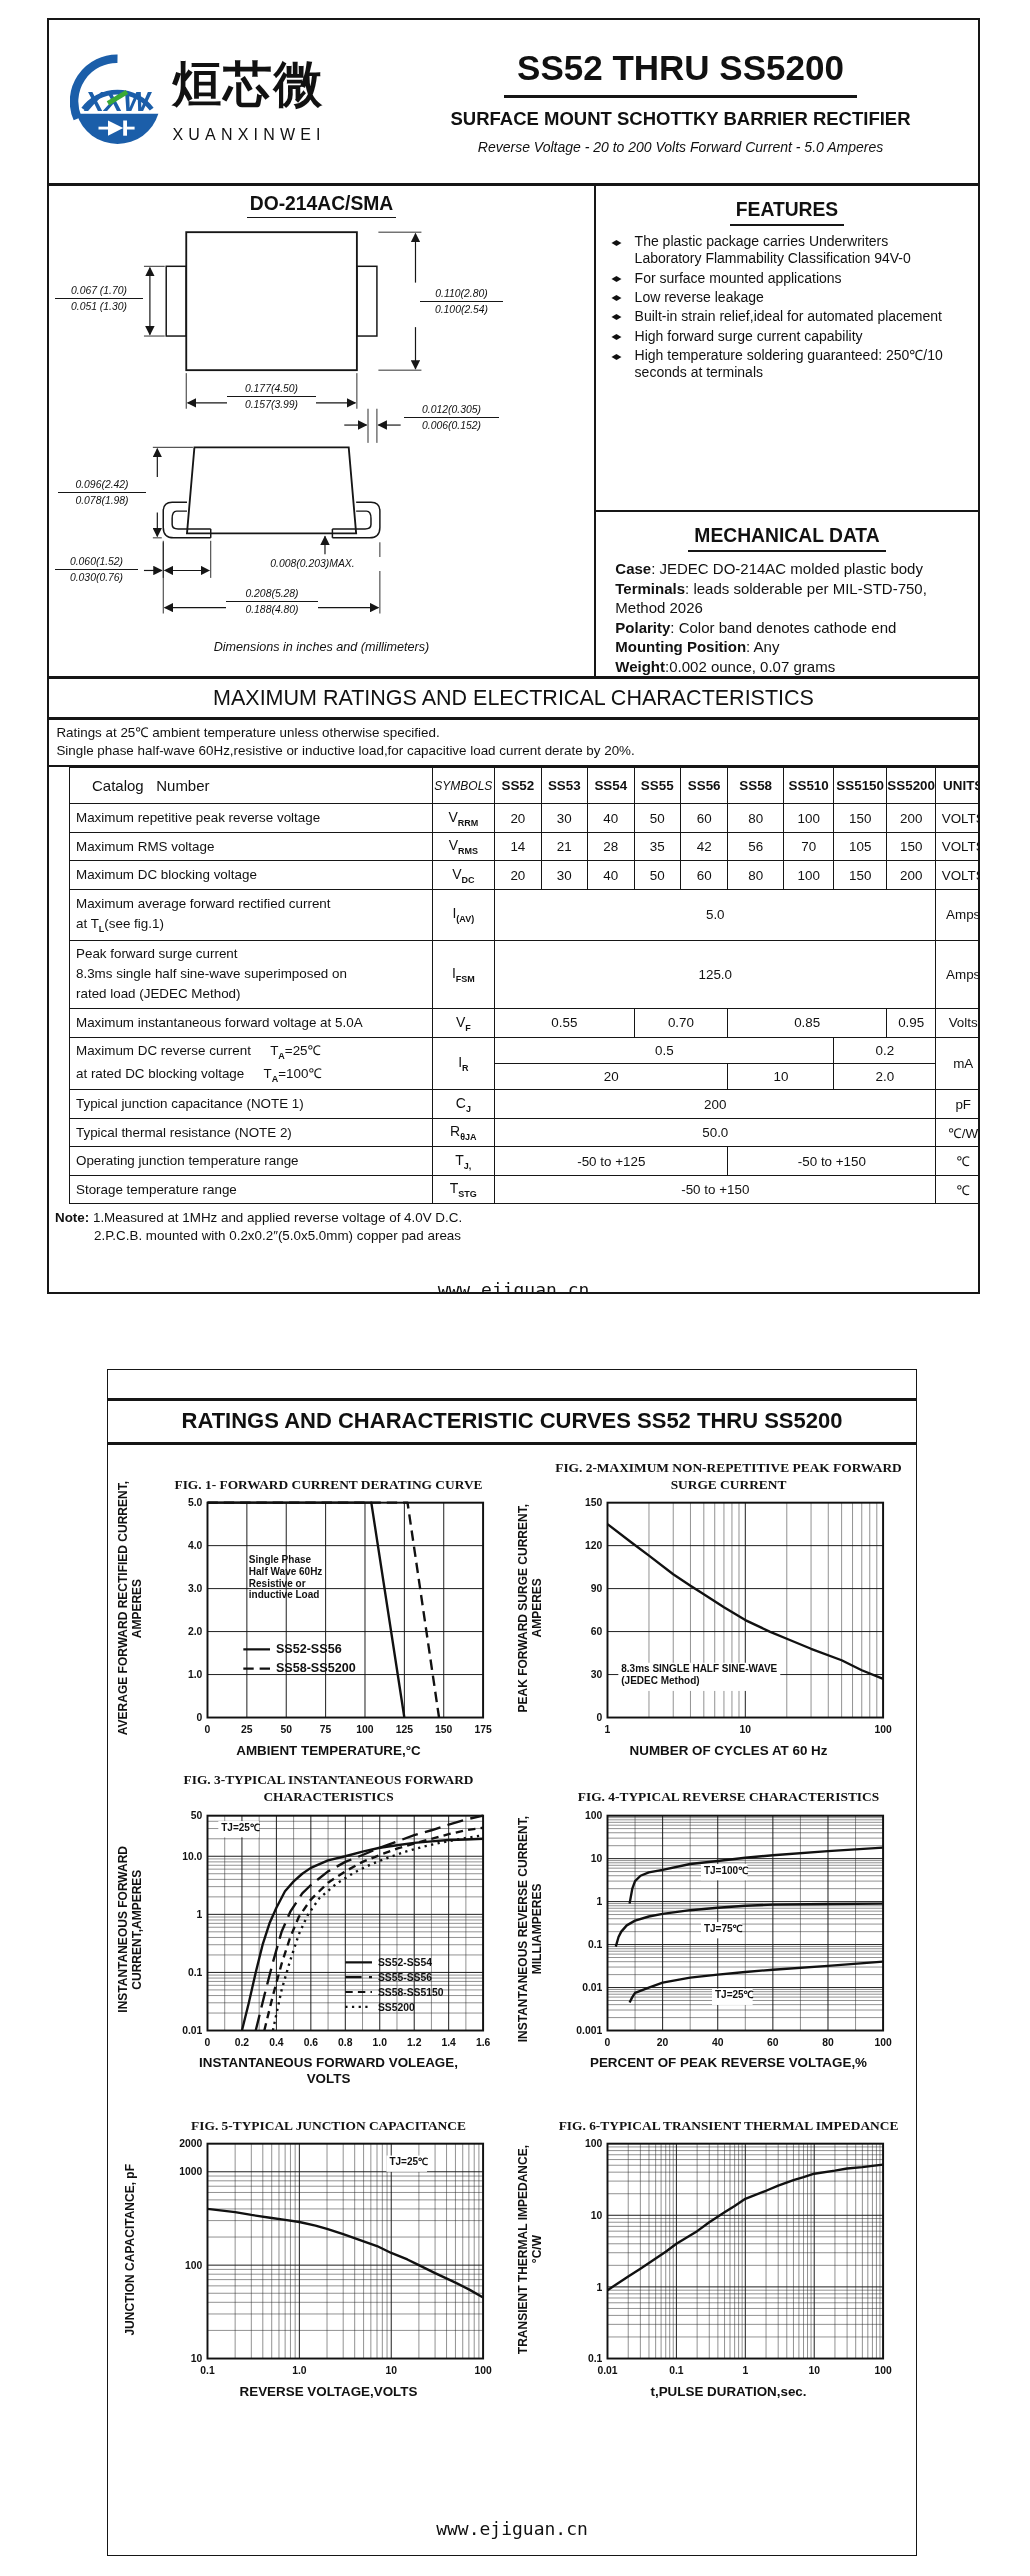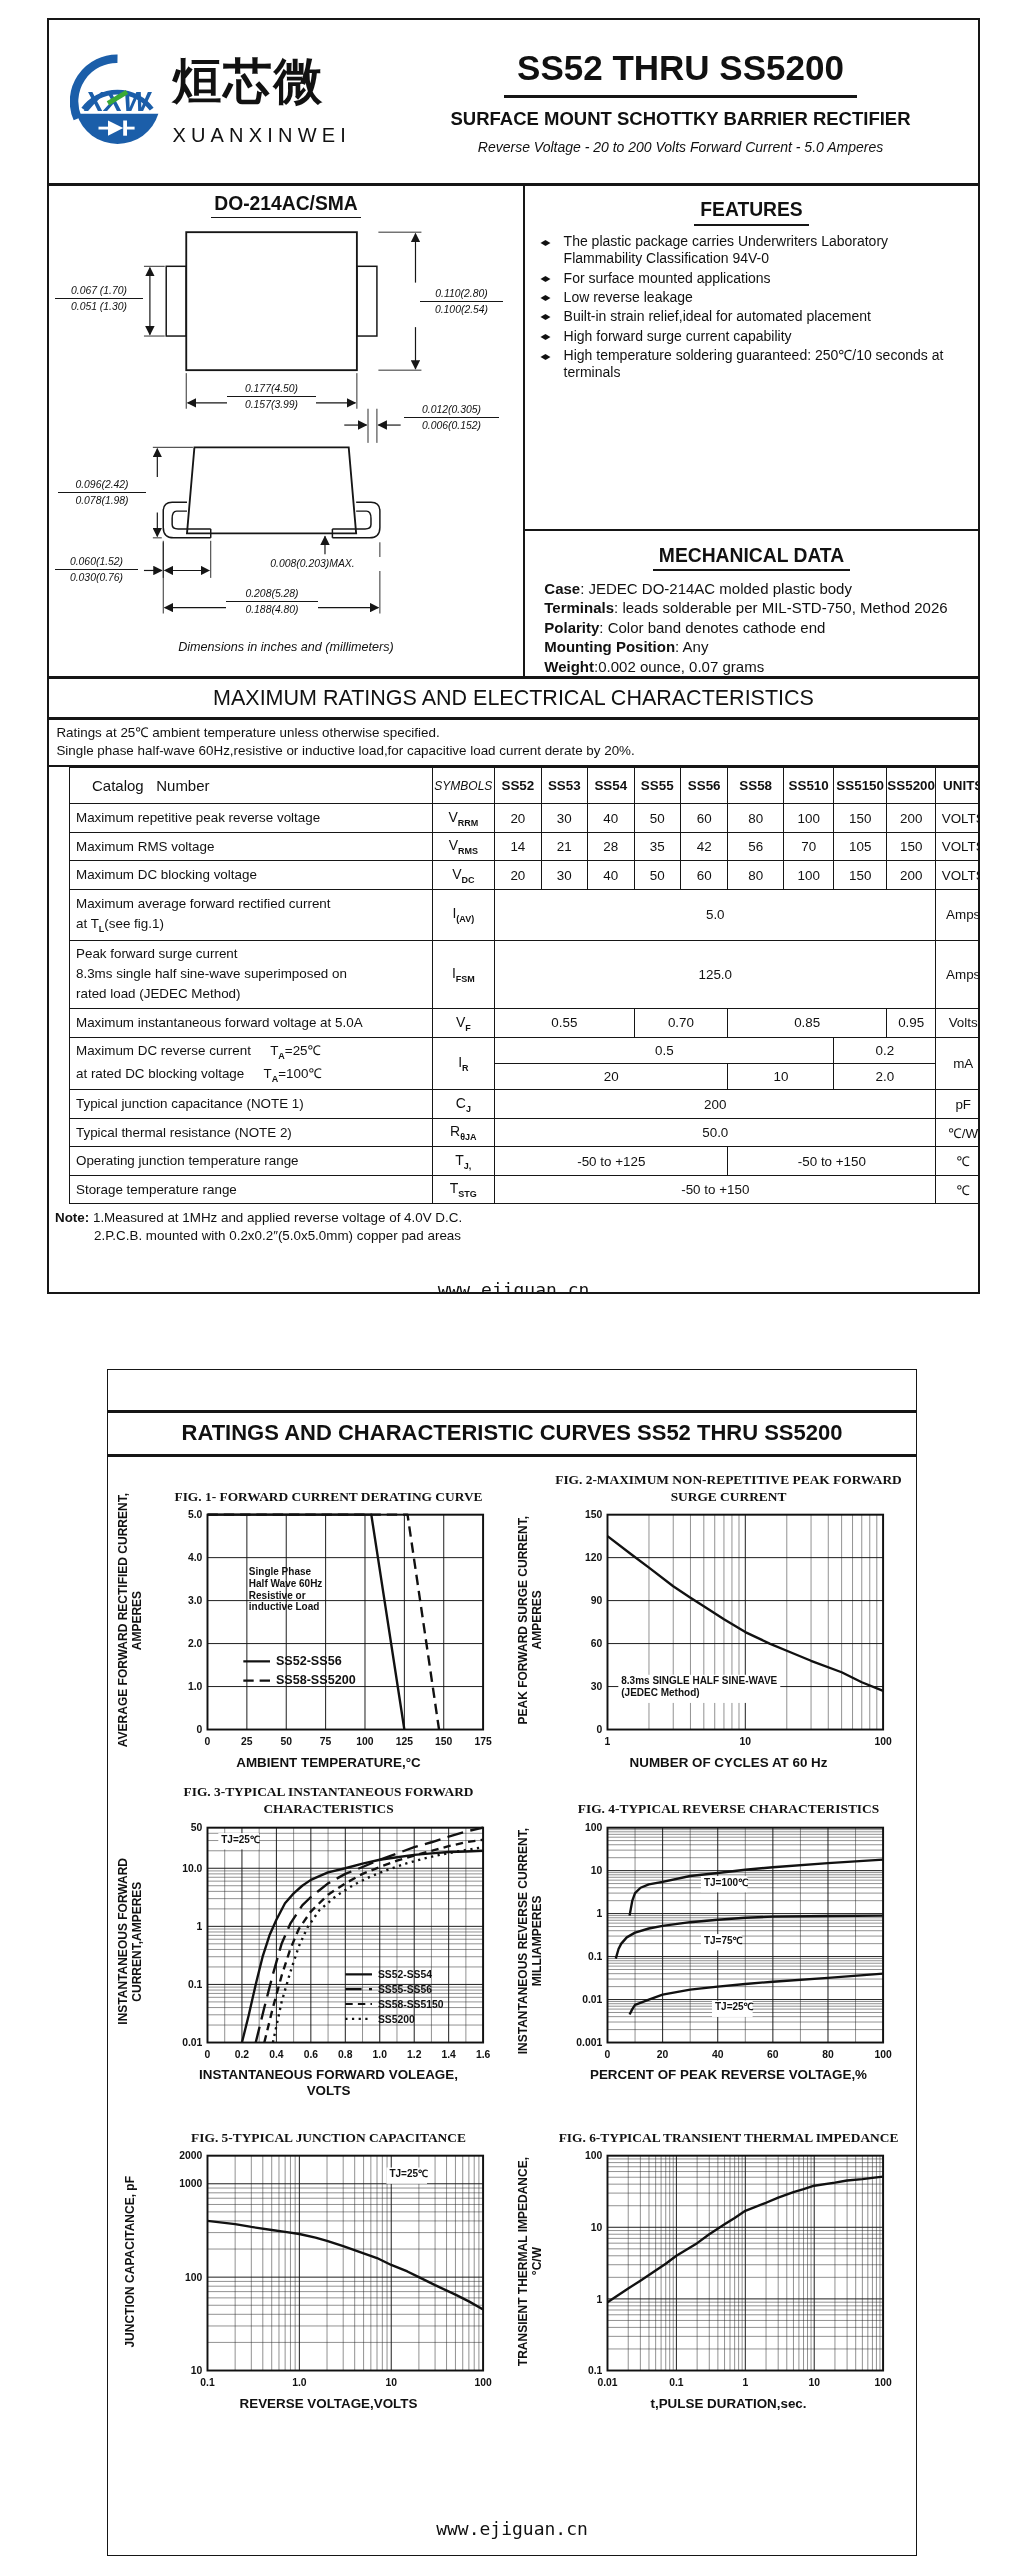--- a/index.html
+++ b/index.html
@@ -8,29 +8,29 @@
   .page{position:absolute;background:#fff;border:2.2px solid #161616;box-sizing:border-box;overflow:hidden;}
   #page1{left:47px;top:18px;width:933px;height:1276px;}
   #page2{left:107px;top:1369px;width:810px;height:1187px;border-width:1.5px;display:flex;flex-direction:column;}
 
   
   .p1-header{display:flex;align-items:center;height:163px;border-bottom:3.7px solid #161616;}
   .logo-wrap{width:349px;flex:none;display:flex;align-items:center;padding-left:21px;box-sizing:border-box;}
   .logo-circle{width:95px;height:95px;flex:none;}
   .logo-texts{margin-left:7.4px;}
   .logo-cn{font-size:49px;font-weight:bold;line-height:1.05;letter-spacing:1.5px;}
-  .logo-en{font-size:20px;letter-spacing:5.2px;margin-top:16px;}
+  .logo-en{font-size:16px;letter-spacing:5.2px;margin-top:16px;}
   .titleblock{flex:1;text-align:center;padding-right:15px;}
   .t1{display:inline-block;font-size:35px;font-weight:bold;border-bottom:3.7px solid #161616;padding:0 13.4px 7.4px;}
   .t2{font-size:18.5px;font-weight:bold;margin-top:10.4px;}
   .t3{font-size:14px;font-style:italic;margin-top:9px;}
 
   
   .p1-cols{display:flex;height:490px;}
-  .p1-left{width:474px;flex:none;position:relative;}
+  .p1-left{width:545px;flex:none;position:relative;}
   .p1-right{flex:1;border-left:2.2px solid #161616;display:flex;flex-direction:column;}
   .sec-title{text-align:center;font-weight:bold;font-size:19.3px;margin:13.4px 0 12px;}
   .sec-title span{border-bottom:2.2px solid #161616;padding:0 6px 3.7px;}
   .features{height:346px;box-sizing:border-box;padding:0 19.3px;}
   .feat-list{font-size:14px;line-height:1.22;}
   .feat-item{display:flex;margin-bottom:2.2px;}
   .bullet{flex:none;width:19.3px;font-size:9.6px;padding-top:2.2px;transform:scale(1.35,.8);}
   .mech{border-top:2.2px solid #161616;flex:1;padding:0 19.3px;}
   .mech-line{font-size:15px;line-height:1.3;}
 
@@ -56,21 +56,21 @@
   .val{font-size:13.4px;text-align:center;padding:3px 0;}
   .sym{font-size:14px;text-align:center;}
   .sym sub,.lbl sub{font-size:9px;font-weight:bold;}
   .cond{display:inline-block;margin-left:19.3px;}
   .note{padding:4.5px 6px 0;font-size:13.4px;line-height:1.35;}
   .note b{font-size:13.4px;}
   .note .n2{padding-left:39px;}
   .footer1{text-align:center;font-family:"DejaVu Sans Mono",monospace;font-size:18px;margin-top:34px;}
 
   
-  .band2{margin-top:40px;border-top:3px solid #161616;border-bottom:3px solid #161616;
+  .band2{margin-top:28px;border-top:3px solid #161616;border-bottom:3px solid #161616;
          text-align:center;font-weight:bold;font-size:22px;padding:7.4px 0;}
   .fig-grid{display:flex;flex-wrap:wrap;justify-content:space-between;padding:1.5px 6px 0;}
   .fig{display:flex;width:396px;margin-top:12px;}
   .fig-ylab{width:33px;flex:none;display:flex;align-items:center;justify-content:center;}
   .fig-ylab span{writing-mode:vertical-rl;transform:rotate(180deg);white-space:pre-line;
                  font-weight:bold;font-size:12px;line-height:1.2;text-align:center;}
   .fig-main{flex:1;}
   .fig-title{font-weight:bold;font-size:13.4px;text-align:center;white-space:pre-line;line-height:1.25;
              min-height:35px;display:flex;align-items:flex-end;justify-content:center;font-family:Liberation Serif, serif;}
   svg.chart{display:block;margin:2.2px auto 0;}

